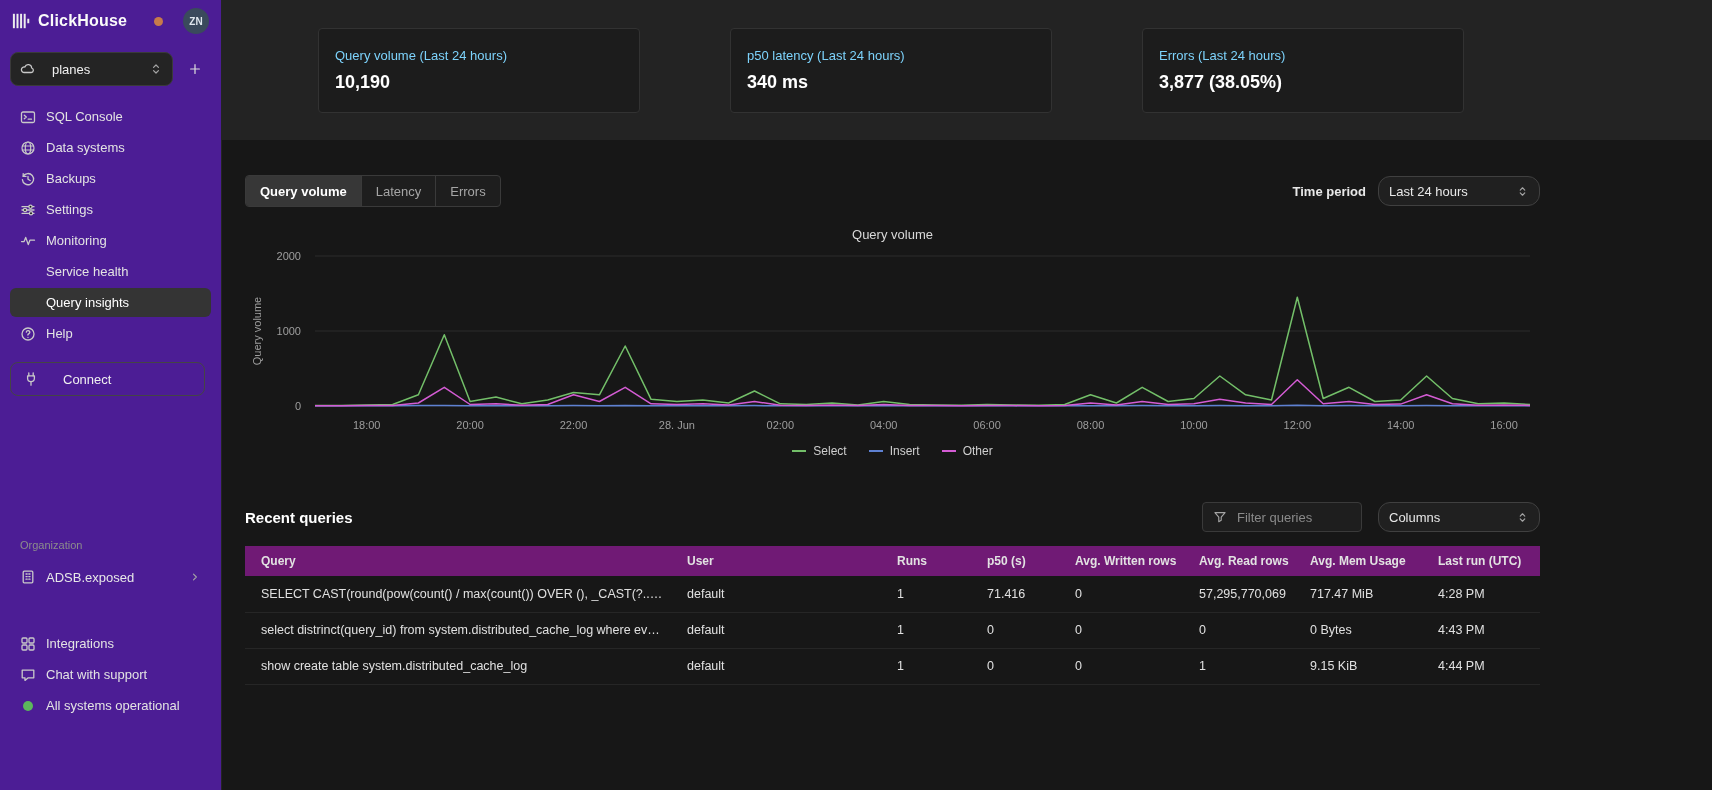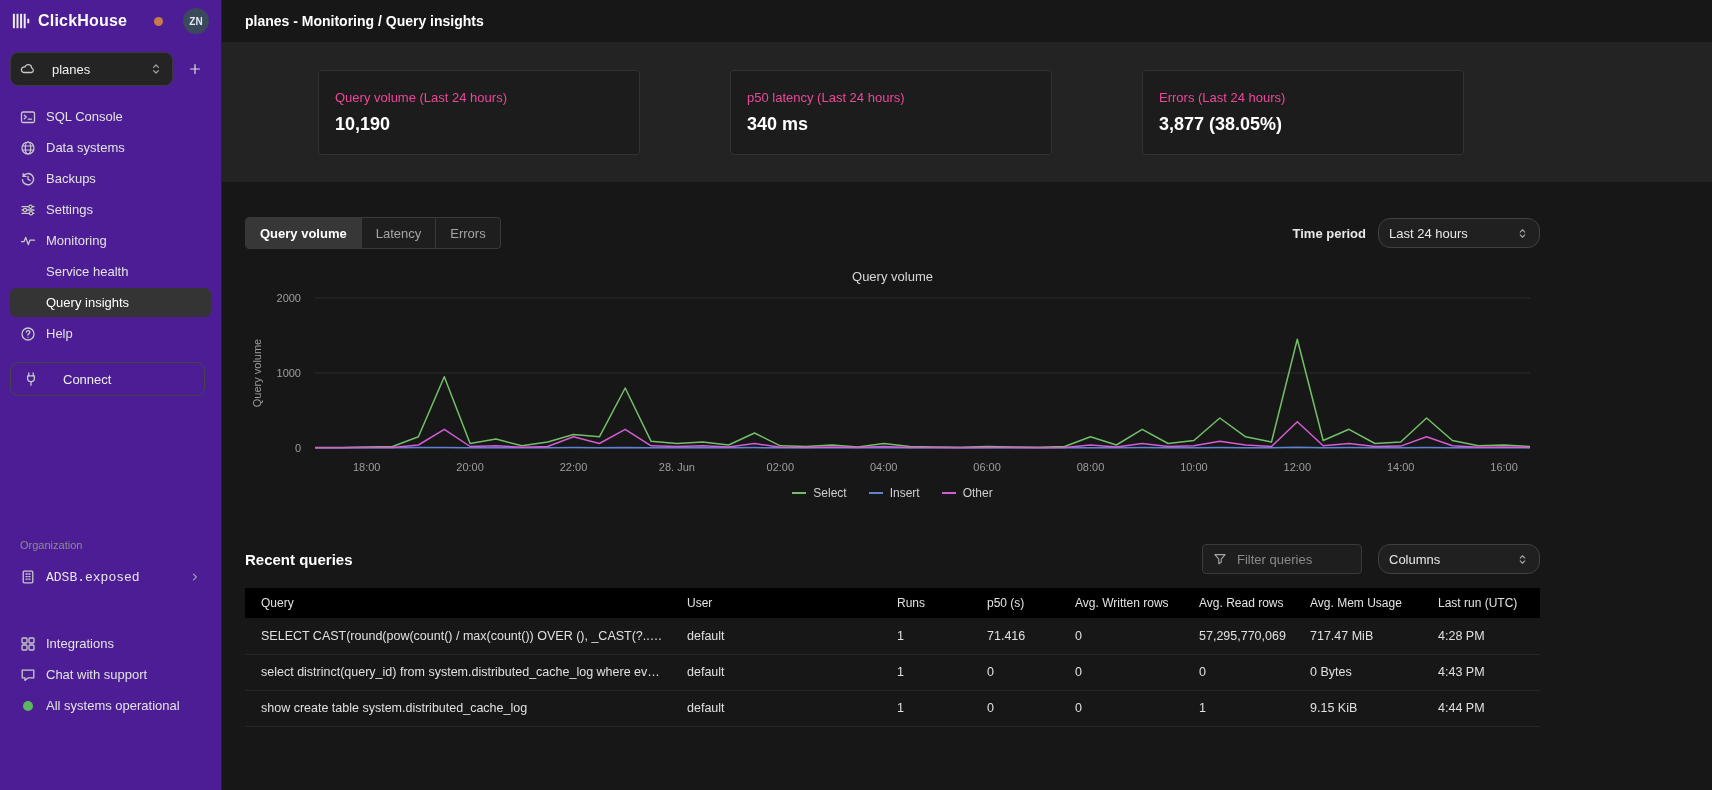--- a/index.html
+++ b/index.html
@@ -32,33 +32,33 @@
   .nav-item { height:29px; display:flex; align-items:center; gap:10px; padding:0 10px;
               border-radius:6px; color:#e3e3e3; cursor:pointer; }
   .nav-item.active { background:#343434; color:#ffffff; }
   .nav-item.sub { padding-left:36px; }
   .nav-icon { width:16px; height:16px; display:flex; align-items:center; justify-content:center; }
   .connect-btn { margin:14px 16px 0 10px; height:34px; border:1px solid #454545; border-radius:8px;
                  display:flex; align-items:center; gap:24px; padding:0 12px; color:#f0f0f0; cursor:pointer; }
   .sidebar-spacer { flex:1; }
   .org-label { font-size:11px; color:#8c8c8c; padding:0 20px; margin-bottom:10px; }
   .org-row { height:32px; display:flex; align-items:center; gap:10px; padding:0 10px; margin:0 10px;
-             border-radius:6px; cursor:pointer;font-family:Liberation Mono, monospace; }
+             border-radius:6px; cursor:pointer; }
   .org-chevron { margin-left:auto; display:flex; }
   .sidebar-footer { margin-top:36px; padding:0 10px 70px; display:flex; flex-direction:column; gap:2px; }
   .status-ok-dot { width:10px; height:10px; border-radius:50%; background:#5cb85c; margin:0 3px; }
 
   
   .main { flex:1; display:flex; flex-direction:column; overflow:hidden; }
   .topbar { height:42px; min-height:42px; display:flex; align-items:center; padding:0 23px; }
   .breadcrumb { font-size:14px; font-weight:700; color:#ffffff; }
   .stats-band { background:#232323; display:flex; gap:90px; padding:28px 250px 27px 96px; }
   .stat-card { width:322px; min-width:322px; background:#1c1c1c; border:1px solid #323232;
                border-radius:4px; padding:19px 16px; }
-  .stat-label { color:#ec4899; }
+  .stat-label { color:#7dd3fc; }
   .stat-value { font-size:18px; font-weight:700; color:#ffffff; margin-top:9px; }
   .content { flex:1; padding:0 172px 0 23px; overflow:hidden; }
 
   .tabs-row { display:flex; align-items:center; margin-top:35px; }
   .tab-group { display:flex; border:1px solid #3a3a3a; border-radius:4px; overflow:hidden; background:#1e1e1e; }
   .tab { height:30px; display:flex; align-items:center; padding:0 14px; color:#a5a5a5;
          border-right:1px solid #3a3a3a; cursor:pointer; }
   .tab:last-child { border-right:none; }
   .tab.active { background:#373737; color:#ffffff; font-weight:600; }
   .time-period { margin-left:auto; display:flex; align-items:center; gap:12px; }
@@ -75,22 +75,22 @@
 
   .rq-row { display:flex; align-items:center; gap:16px; margin-top:44px; }
   .rq-title { font-size:15px; font-weight:700; flex:1; color:#ffffff; }
   .filter-box { width:160px; height:30px; background:#1e1e1e; border:1px solid #3a3a3a; border-radius:4px;
                 display:flex; align-items:center; gap:8px; padding:0 10px; }
   .filter-input { flex:1; min-width:0; background:transparent; border:none; outline:none;
                   color:#e8e8e8; font-size:13px; font-family:inherit; }
   .filter-input::placeholder { color:#8a8a8a; }
 
   .queries-table { margin-top:14px; width:100%; border-collapse:collapse; table-layout:fixed; font-size:12.5px; }
-  .queries-table thead th { background:#000000; height:30px; text-align:left; padding:0 12px;
-                            font-weight:400; font-size:12px; color:#e2e2e2; white-space:nowrap; cursor:pointer; }
+  .queries-table thead th { background:#701a75; height:30px; text-align:left; padding:0 12px;
+                            font-weight:700; font-size:12px; color:#e2e2e2; white-space:nowrap; cursor:pointer; }
   .queries-table tbody td { height:36px; padding:0 12px; border-bottom:1px solid #262626; color:#e0e0e0;
                             white-space:nowrap; overflow:hidden; text-overflow:ellipsis; }
   .queries-table th:first-child, .queries-table td:first-child { padding-left:16px; }
   .th-flex { display:flex; align-items:center; gap:22px; }
 </style>
 </head>
 <body>
 
 <div class="sidebar">
 
@@ -250,23 +250,20 @@
       <span class="nav-icon">
         <span class="status-ok-dot" style="background: rgb(92, 184, 92);"></span>
       </span>
       <span>All systems operational</span>
     </div>
   </div>
 </div>
 
 <div class="main">
 
-  <div class="topbar">
-    <span class="breadcrumb">planes - Monitoring / Query insights</span>
-  </div>
 
   <div class="stats-band">
     <div class="stat-card">
       <div class="stat-label">Query volume (Last 24 hours)</div>
       <div class="stat-value">10,190</div>
     </div>
     <div class="stat-card">
       <div class="stat-label">p50 latency (Last 24 hours)</div>
       <div class="stat-value">340 ms</div>
     </div>

